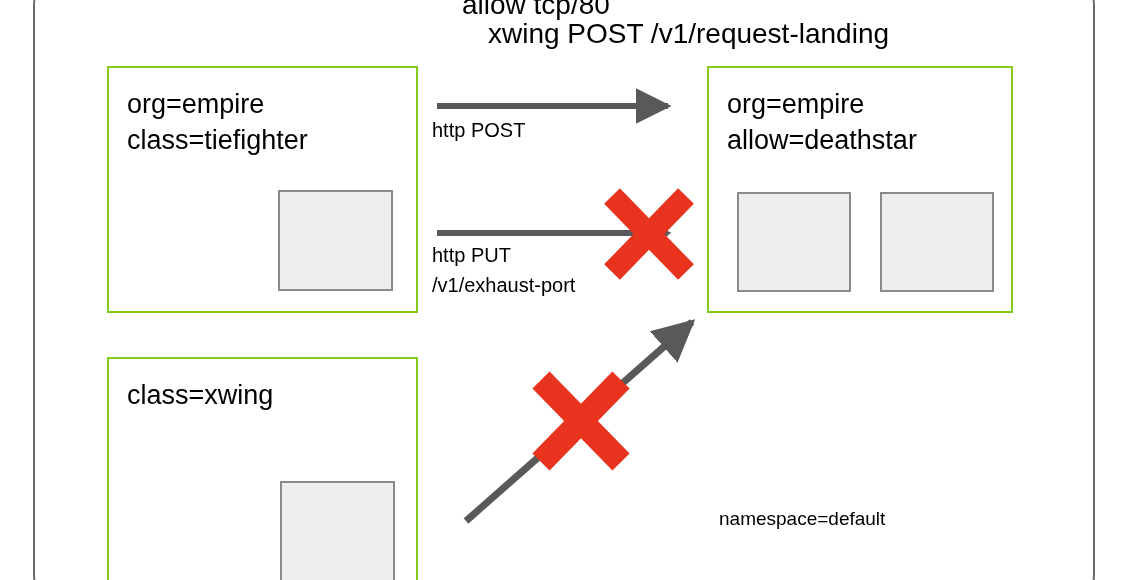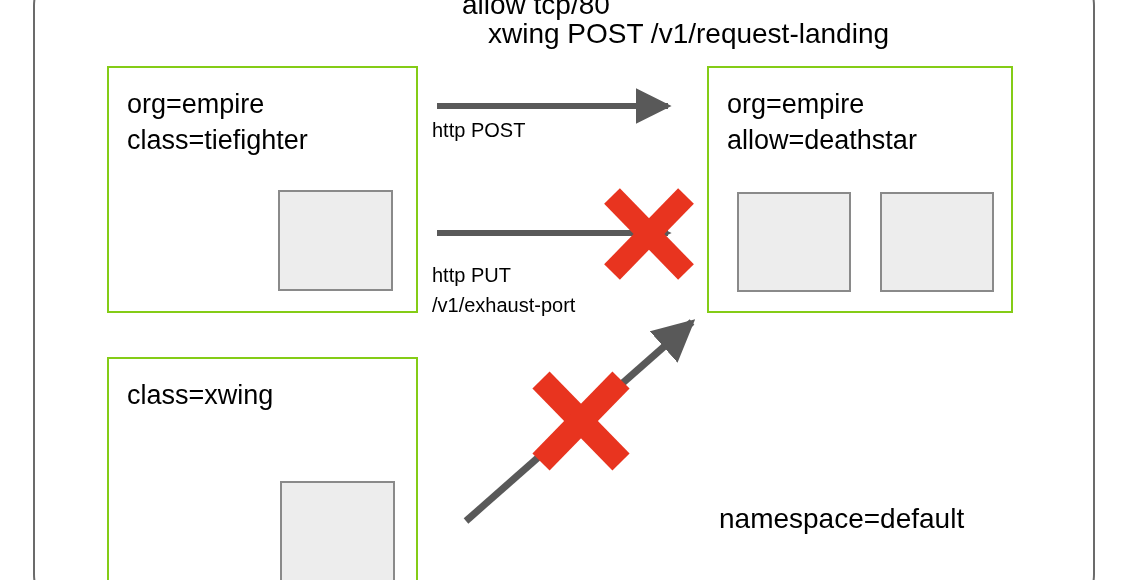--- a/index.html
+++ b/index.html
@@ -67,35 +67,35 @@
     white-space: nowrap;
   }
   #policy-allow { left: 462px; top: -13px; }
   #policy-http  { left: 488px; top: 16px; }
 
   
   #namespace-caption {
     position: absolute;
     left: 719px;
     top: 502px;
-    font-size: 28px;
+    font-size: 19px;
     line-height: 34px;
     white-space: nowrap;
   }
 
   
   .arrow-label {
     position: absolute;
     font-size: 20px;
     line-height: 30px;
     text-align: left;
     white-space: nowrap;
   }
   #label-post { left: 432px; top: 115px; width: 228px; }
-  #label-put  { left: 432px; top: 240px; width: 210px; margin-top: 20px; }
+  #label-put  { left: 432px; top: 240px; width: 210px; }
 
   svg.overlay {
     position: absolute;
     left: 0;
     top: 0;
     width: 1130px;
     height: 580px;
     pointer-events: none;
   }
 </style>

